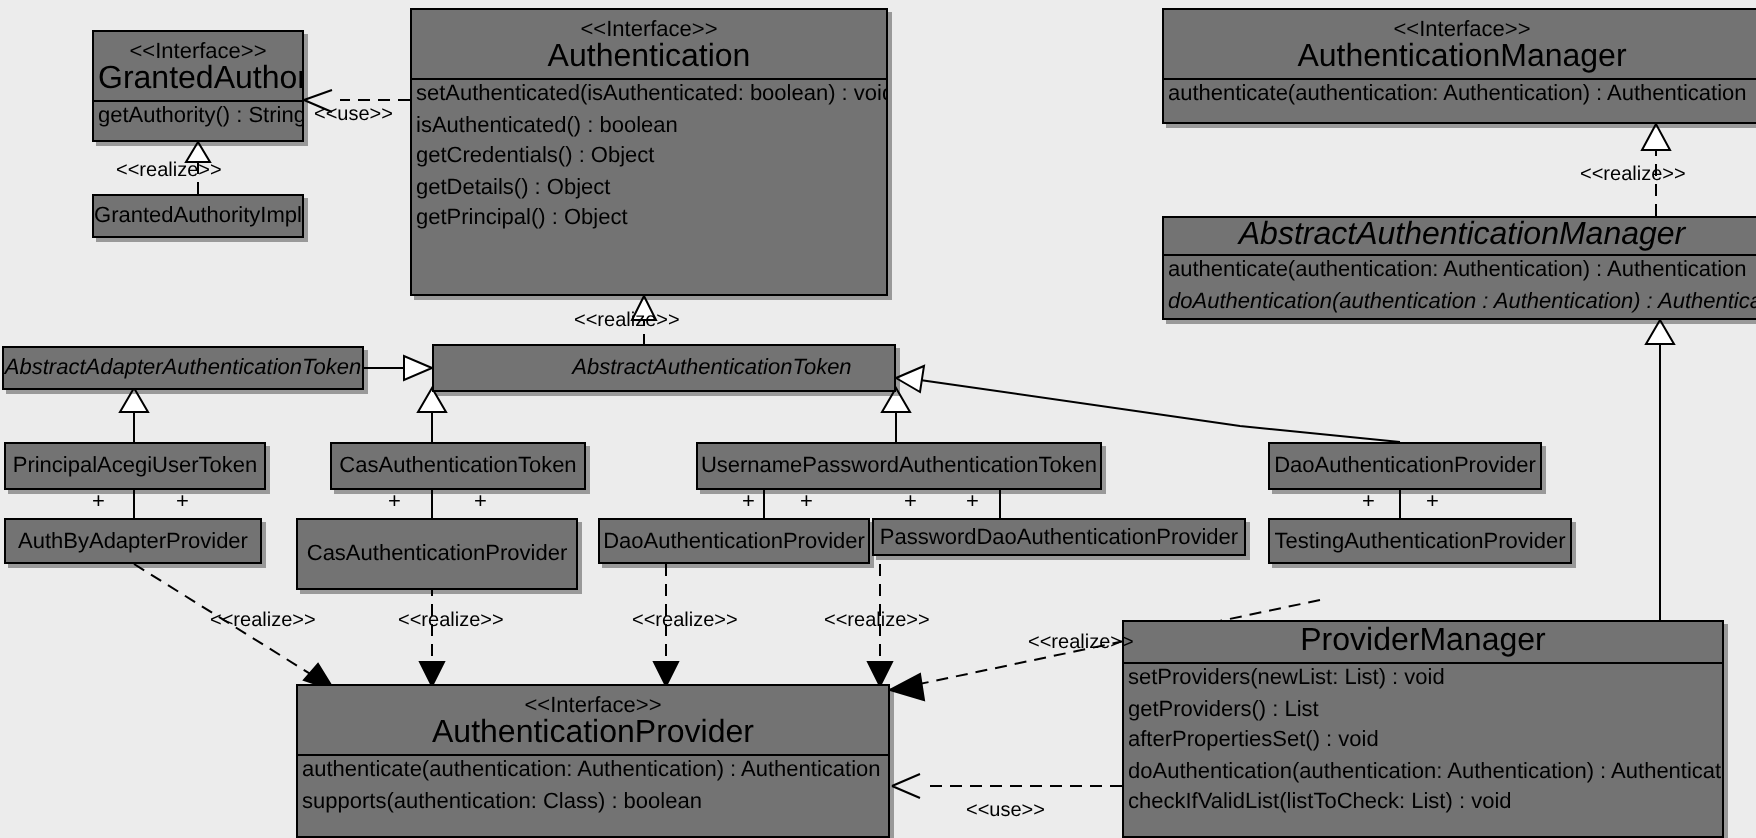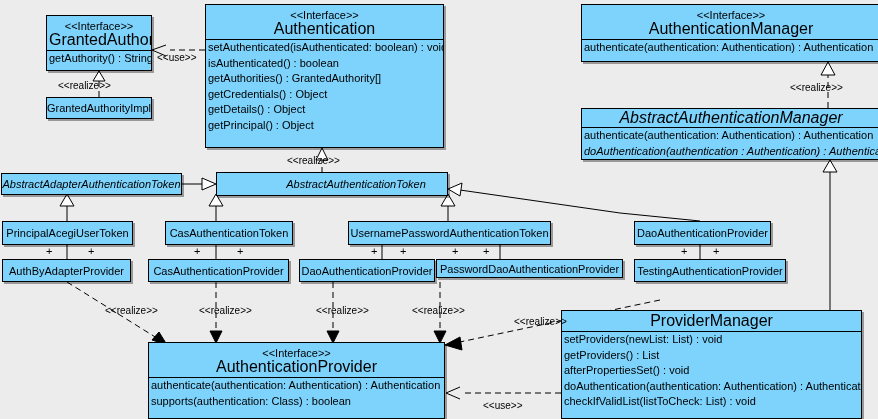--- a/index.html
+++ b/index.html
@@ -8,21 +8,21 @@
     background:#ececec;
     font-family:"Liberation Sans", sans-serif;
     overflow:hidden;
     position:relative;
   }
   #canvas{position:absolute;left:0;top:0;width:878px;height:419px;}
   svg.lines{position:absolute;left:0;top:0;width:878px;height:419px;pointer-events:none;}
 
   .node{
     position:absolute;
-    background:#7dd3fc;
+    background:#737373;
     border:1px solid #000;
     box-shadow:2px 2px 0 rgba(0,0,0,0.35);
     box-sizing:border-box;
     overflow:hidden;
     z-index:2;
   }
   .hdr{
     text-align:center;
     padding:3px 2px 3px 2px;
     line-height:14px;
@@ -156,21 +156,20 @@
   </div>
 
   <div class="node" style="left:205px;top:4px;width:239px;height:144px;">
     <div class="hdr">
       <span class="stereo">&lt;&lt;Interface&gt;&gt;</span>
       <span class="nm">Authentication</span>
     </div>
     <div class="sep ops">
       <div class="op">setAuthenticated(isAuthenticated: boolean) : void</div>
       <div class="op">isAuthenticated() : boolean</div>
-      <div class="op">getAuthorities() : GrantedAuthority[]</div>
       <div class="op">getCredentials() : Object</div>
       <div class="op">getDetails() : Object</div>
       <div class="op">getPrincipal() : Object</div>
     </div>
   </div>
 
   <div class="node" style="left:581px;top:4px;width:300px;height:58px;">
     <div class="hdr">
       <span class="stereo">&lt;&lt;Interface&gt;&gt;</span>
       <span class="nm">AuthenticationManager</span>
@@ -211,21 +210,21 @@
   </div>
 
   <div class="node simple" style="left:634px;top:221px;width:137px;height:24px;">
     <span>DaoAuthenticationProvider</span>
   </div>
 
   <div class="node simple" style="left:2px;top:259px;width:129px;height:23px;">
     <span>AuthByAdapterProvider</span>
   </div>
 
-  <div class="node simple" style="left:148px;top:259px;width:141px;height:23px;">
+  <div class="node simple" style="left:148px;top:259px;width:141px;height:36px;">
     <span>CasAuthenticationProvider</span>
   </div>
 
   <div class="node simple" style="left:299px;top:259px;width:136px;height:23px;">
     <span>DaoAuthenticationProvider</span>
   </div>
 
   <div class="node simple" style="left:436px;top:259px;width:187px;height:19px;text-align:right;">
     <span>PasswordDaoAuthenticationProvider</span>
   </div>

